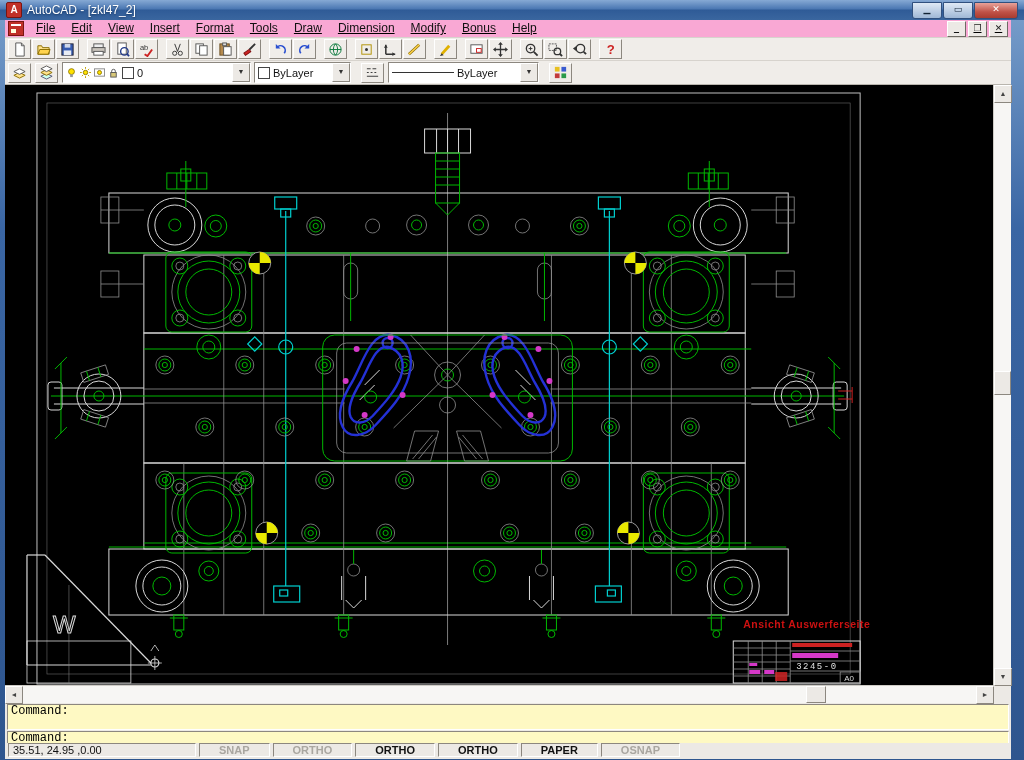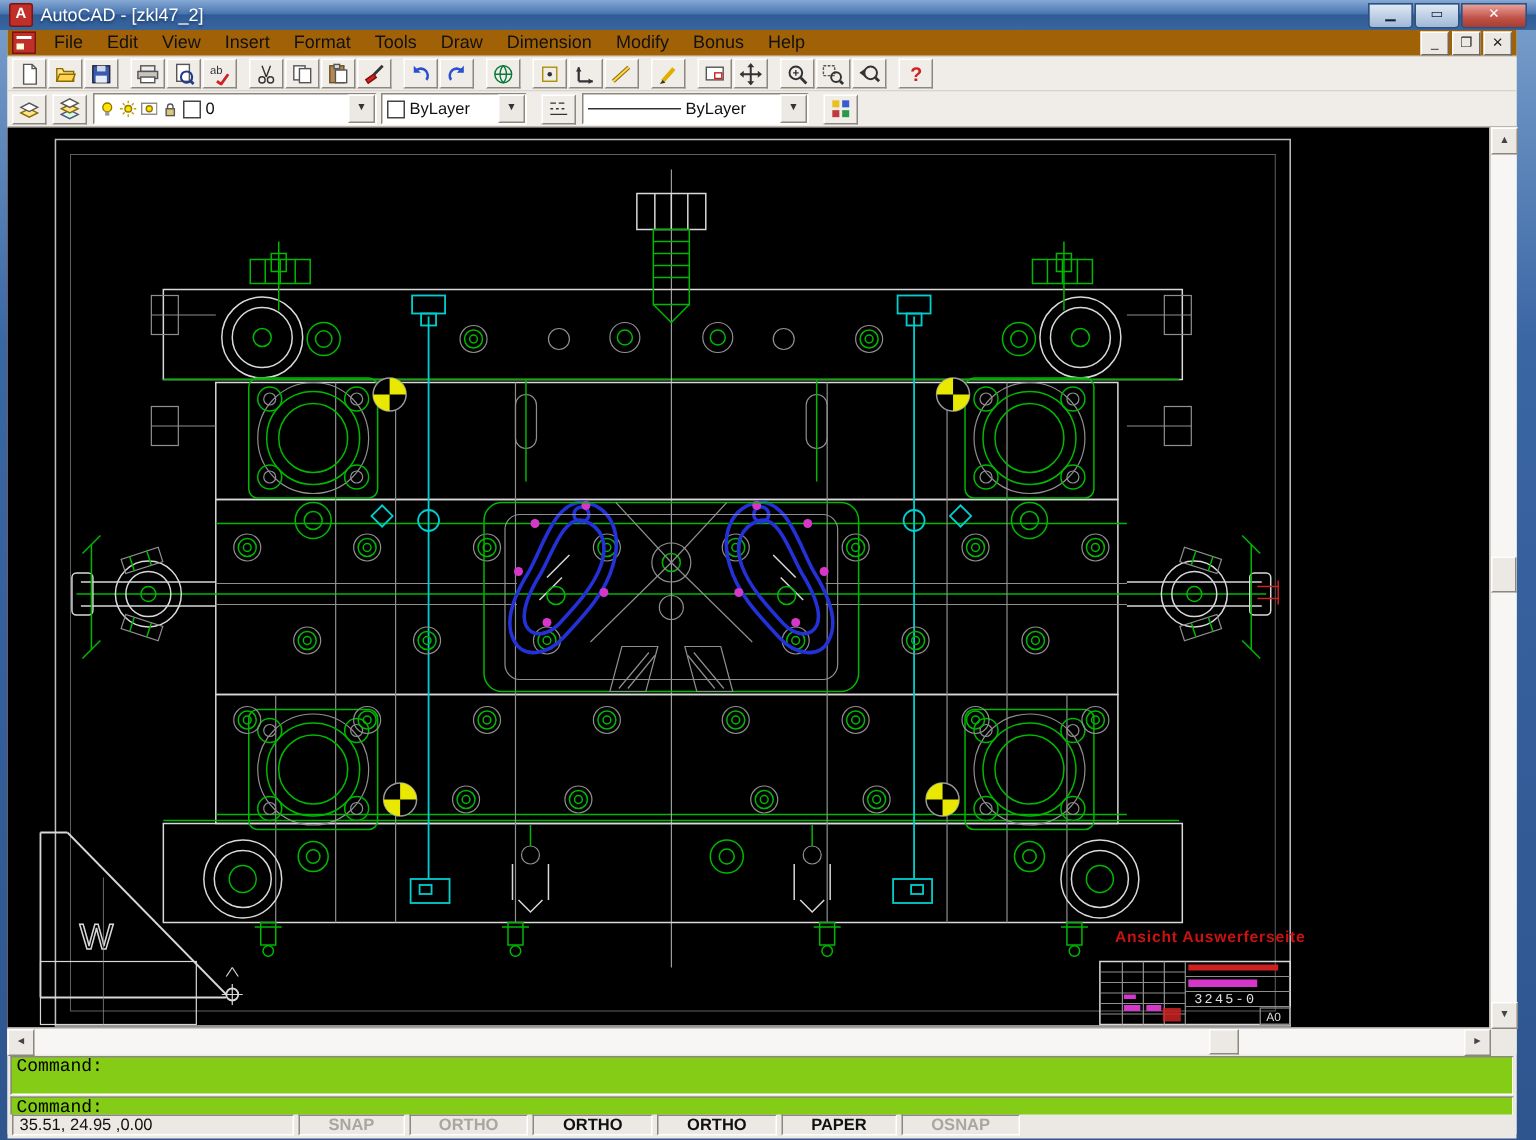--- a/index.html
+++ b/index.html
@@ -12,21 +12,21 @@
   #app-icon{width:14px;height:14px;margin:0 5px 0 6px;background:#c03028;border:1px solid #7a1410;border-radius:2px;
             color:#fff;font-size:10px;font-weight:bold;line-height:13px;text-align:center;}
   #title-text{color:#fff;font-size:12px;text-shadow:0 1px 2px #1a3a66;}
   #title-controls{margin-left:auto;display:flex;gap:1px;padding:2px 6px 0 0;align-self:flex-start;}
   .tctl{width:28px;height:15px;border:1px solid #30507e;border-radius:0 0 3px 3px;font-size:9px;line-height:13px;
         text-align:center;color:#123;background:linear-gradient(180deg,#dfe9f5,#9fb8d6);}
   .tctl.close{width:42px;background:linear-gradient(180deg,#e9a299,#c05247 60%,#a93c30);color:#fff;font-weight:bold;}
   
   #content{position:absolute;top:20px;left:5px;right:13px;bottom:4px;background:#ece9e5;}
   
-  #menubar{position:relative;height:17px;background:#a16207;border-bottom:1px solid #d7d3cd;display:flex;align-items:center;}
+  #menubar{position:relative;height:17px;background:#f9a8d4;border-bottom:1px solid #d7d3cd;display:flex;align-items:center;text-decoration:underline;}
   #mdi-icon{width:14px;height:13px;margin:0 4px 0 3px;background:#c03028;border:1px solid #7a1410;position:relative;}
   #mdi-icon:before{content:"";position:absolute;left:2px;top:2px;right:2px;height:2px;background:#fff;}
   #mdi-icon:after{content:"";position:absolute;left:2px;bottom:2px;width:5px;height:4px;background:#ffd;}
   .menu-item{padding:0 8px;font-size:12px;color:#111;height:17px;line-height:17px;}
   #mdi-controls{margin-left:auto;display:flex;gap:2px;padding-right:3px;}
   .mbtn{width:17px;height:14px;background:#ece9e5;border:1px solid;border-color:#fff #6e6a63 #6e6a63 #fff;
         font-size:9px;line-height:12px;text-align:center;color:#222;}
   
   #toolbar1{height:22px;background:#f0ede9;border-bottom:1px solid #d7d3cd;display:flex;align-items:center;padding-left:3px;}
   #toolbar2{height:23px;background:#f0ede9;border-bottom:1px solid #b9b5ae;display:flex;align-items:center;padding-left:3px;gap:3px;}
@@ -46,21 +46,21 @@
   #canvas{position:absolute;left:0;top:0;right:17px;bottom:17px;background:#000;overflow:hidden;border-right:1px solid #9a958d;}
   
   #vscroll{position:absolute;top:0;right:0;bottom:17px;width:17px;background:#f7f6f4;border-left:1px solid #cfccc6;}
   #hscroll{position:absolute;left:0;right:17px;bottom:0;height:17px;background:#f7f6f4;border-top:1px solid #cfccc6;}
   .sbtn{position:absolute;width:16px;height:16px;background:#ece9e5;border:1px solid;border-color:#fff #8c877f #8c877f #fff;
         font-size:7px;color:#444;text-align:center;line-height:15px;}
   .thumb{position:absolute;background:#ece9e5;border:1px solid;border-color:#fff #8c877f #8c877f #fff;}
   #corner{position:absolute;right:0;bottom:0;width:17px;height:17px;background:#ece9e5;}
   
   #command{height:40px;background:#ece9e5;padding:1px 2px;box-sizing:border-box;}
-  .cmdbox{background:#84cc16;border:1px solid;border-color:#8c877f #fff #fff #8c877f;
+  .cmdbox{background:#fef9c3;border:1px solid;border-color:#8c877f #fff #fff #8c877f;
           font-family:"Liberation Mono","DejaVu Sans Mono",monospace;font-size:12px;color:#000;
           padding:0 3px;overflow:hidden;}
   #cmd-history{height:24px;line-height:12px;}
   #cmd-current{height:12px;line-height:12px;margin-top:1px;}
   
   #statusbar{height:16px;background:#ece9e5;display:flex;align-items:flex-start;gap:3px;padding-left:3px;font-size:11px;}
   #coords{width:182px;height:12px;line-height:12px;border:1px solid;border-color:#8c877f #fff #fff #8c877f;
           padding-left:4px;color:#111;}
   .toggle{height:12px;line-height:12px;border:1px solid;border-color:#8c877f #fff #fff #8c877f;
           padding:0 19px;font-weight:bold;color:#111;}

